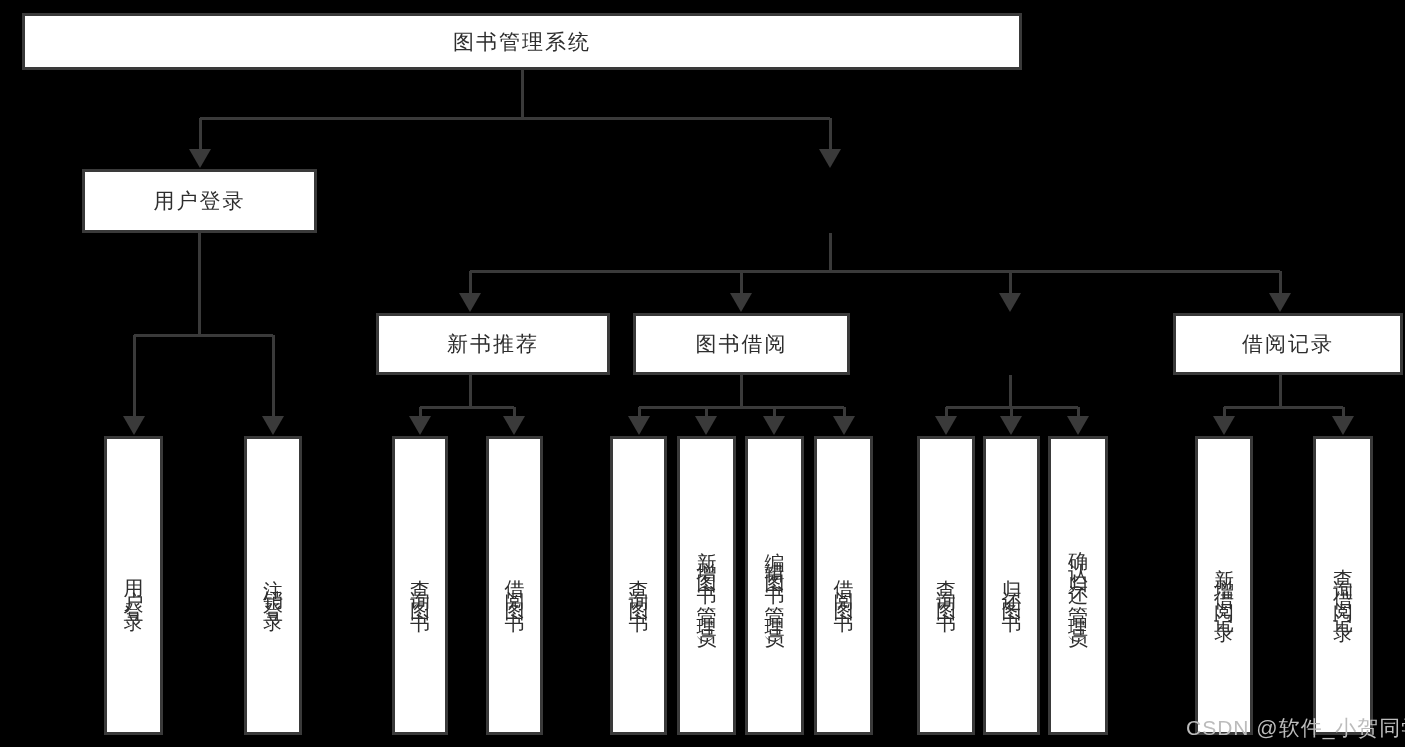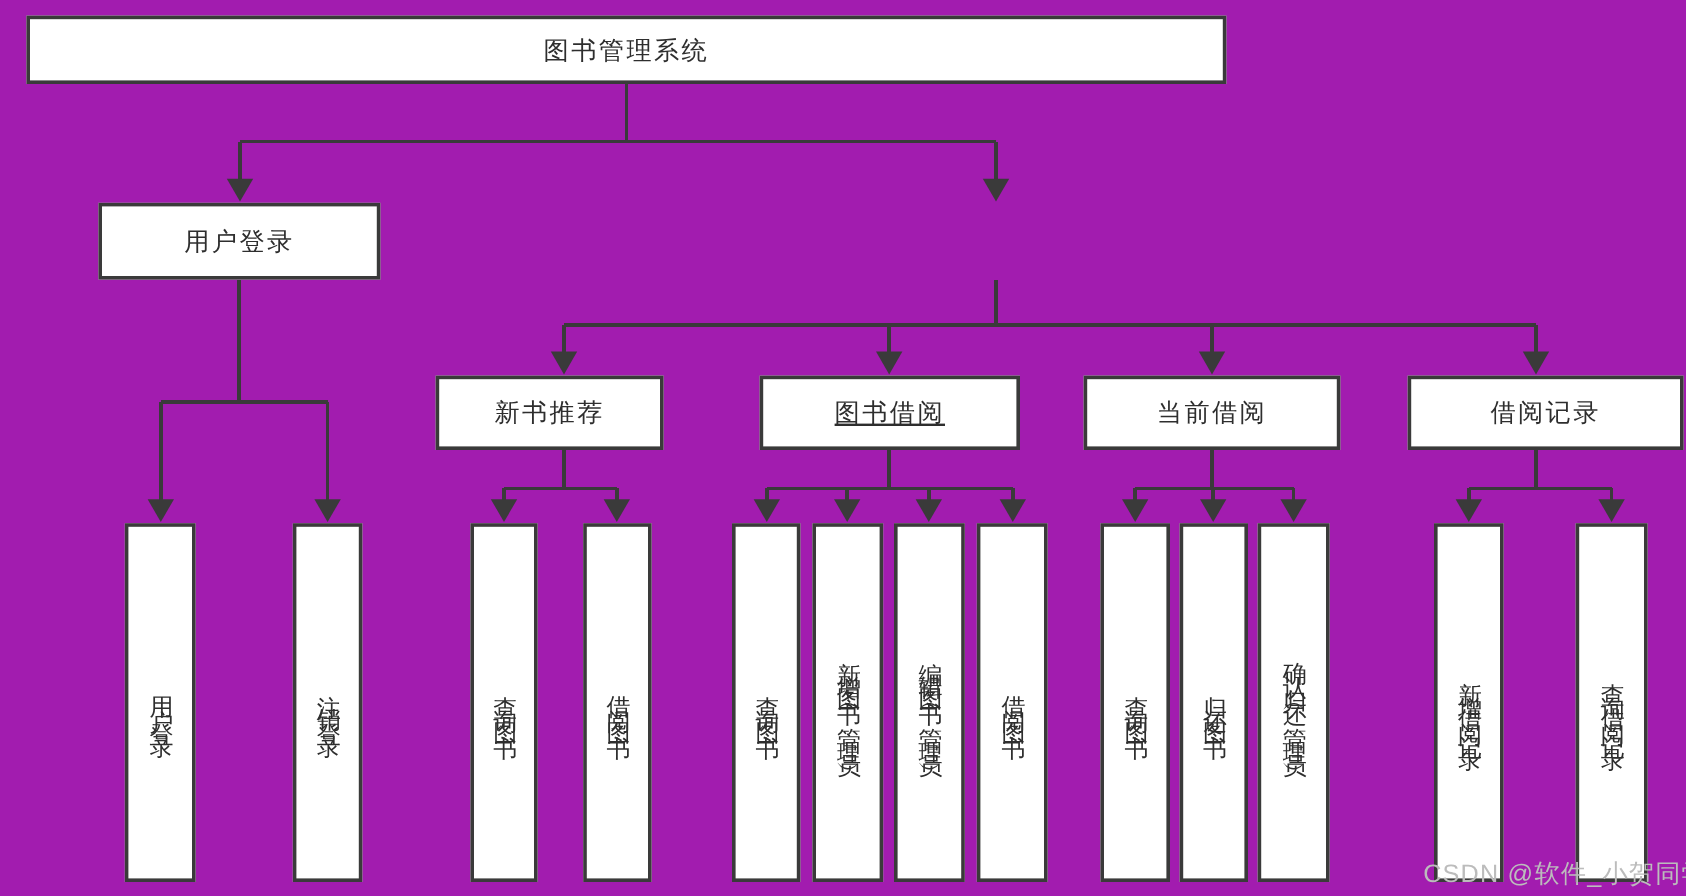--- a/index.html
+++ b/index.html
@@ -1,21 +1,21 @@
 <!DOCTYPE html>
 <html><head>
 <meta charset="utf-8">
 <style>
   html, body { margin: 0; padding: 0; }
   body { font-family: "Liberation Sans", sans-serif; }
   .canvas {
     position: relative;
     width: 1405px;
     height: 747px;
-    background: #a21caf;
+    background: #000000;
     overflow: hidden;
   }
   .connectors {
     position: absolute;
     left: 0; top: 0;
     width: 1405px; height: 747px;
     z-index: 0;
   }
   .node {
     position: absolute;
@@ -91,23 +91,22 @@
       <polygon points="1067,416 1089,416 1078,435"></polygon>
       <polygon points="1213,416 1235,416 1224,435"></polygon>
       <polygon points="1332,416 1354,416 1343,435"></polygon>
     </g>
   </svg>
 
   <div class="node h" style="left:22px; top:13px; width:1000px; height:57px;">图书管理系统</div>
 
   <div class="node h" style="left:82px; top:169px; width:235px; height:64px;">用户登录</div>
 
-  <div class="node h" style="left:363px; top:313px; width:190px; height:62px;">新书推荐</div>
-  <div class="node h" style="left:633px; top:313px; width:217px; height:62px;text-decoration:underline;">图书借阅</div>
-  <div class="node h" style="left:903px; top:313px; width:214px; height:62px;">当前借阅</div>
+  <div class="node h" style="left:376px; top:313px; width:234px; height:62px;">新书推荐</div>
+  <div class="node h" style="left:633px; top:313px; width:217px; height:62px;">图书借阅</div>
   <div class="node h" style="left:1173px; top:313px; width:230px; height:62px;">借阅记录</div>
 
   <div class="node leaf" style="left:104px; width:59px;">
     <span class="vtext">用户登录</span>
   </div>
   <div class="node leaf" style="left:244px; width:58px;">
     <span class="vtext">注销登录</span>
   </div>
 
   <div class="node leaf" style="left:392px; width:56px;">

